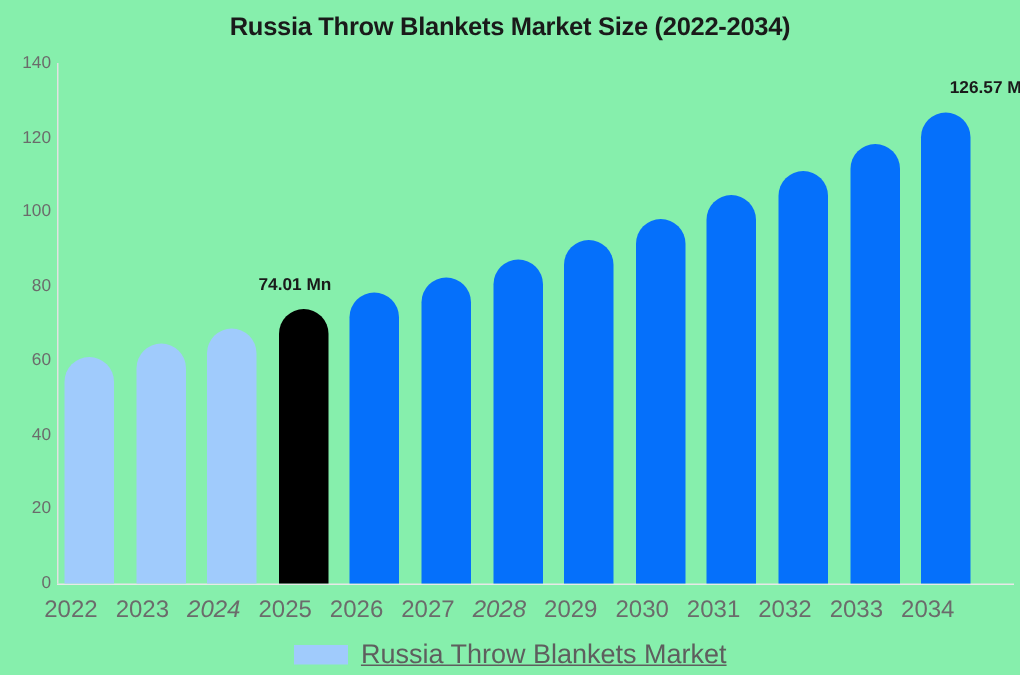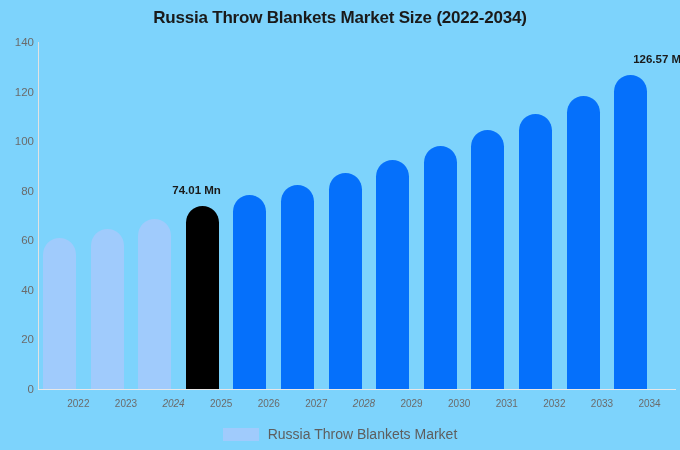--- a/index.html
+++ b/index.html
@@ -10,21 +10,21 @@
   body {
     width: 680px;
     height: 450px;
     overflow: hidden;
     font-family: "Liberation Sans", sans-serif;
   }
   #chart-root {
     position: relative;
     width: 680px;
     height: 450px;
-    background: #7dd3fc;
+    background: #86efac;
   }
   #chart-title {
     position: absolute;
     top: 8px;
     left: 0;
     width: 680px;
     text-align: center;
     font-size: 17px;
     font-weight: bold;
     color: #1a1a1a;
@@ -73,22 +73,22 @@
     bottom: 0;
     left: 0;
     width: 33px;
     border-top-left-radius: 17px;
     border-top-right-radius: 17px;
   }
   .x-tick-label {
     position: absolute;
     top: 398px;
     width: 60px;
-    text-align: right;
-    font-size: 10px;
+    text-align: left;
+    font-size: 16px;
     color: #6b6b6b;
   }
   .value-label {
     position: absolute;
     font-size: 11.5px;
     font-weight: bold;
     color: #1a1a1a;
     white-space: nowrap;
   }
   #legend {
@@ -99,22 +99,23 @@
     display: flex;
     justify-content: center;
     align-items: center;
   }
   #legend-swatch {
     width: 36px;
     height: 13px;
     margin-right: 9px;
   }
   #legend-label {
-    font-size: 14px;
+    font-size: 18px;
     color: #5e5e5e;
+    text-decoration: underline;
   }
 </style>
 </head>
 <body>
 
 <div id="chart-root">
 
   <div id="chart-title">Russia Throw Blankets Market Size (2022-2034)</div>
 
   <div id="plot-area">

